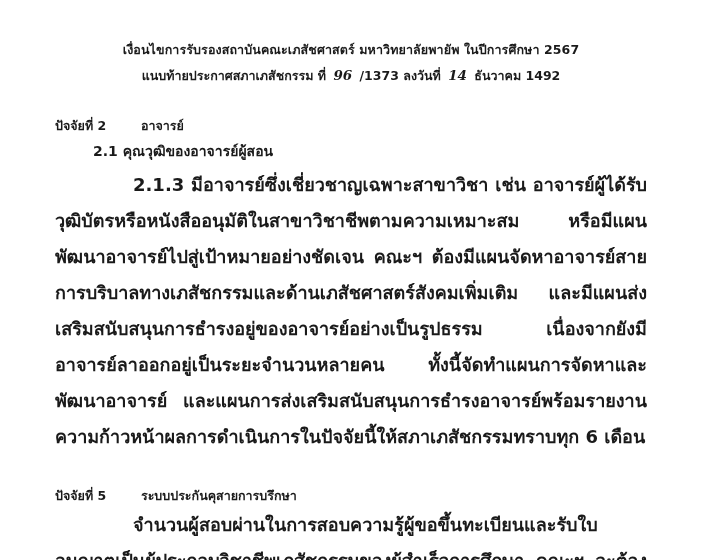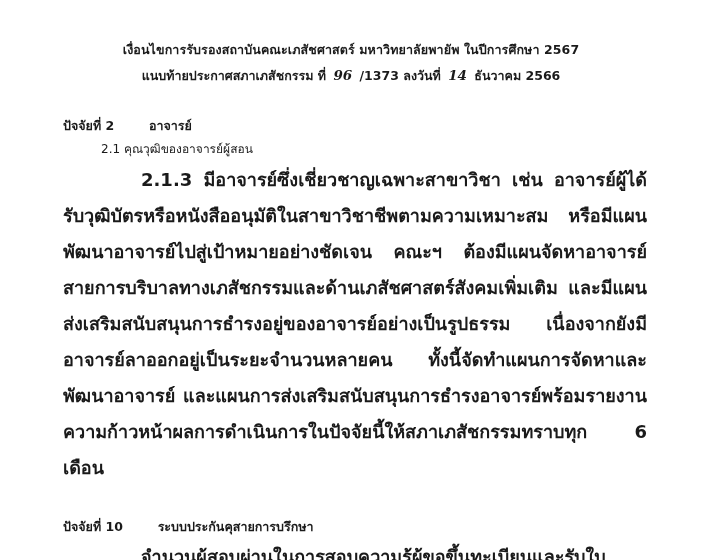--- a/index.html
+++ b/index.html
@@ -40,34 +40,33 @@
   }
   .handwritten {
     font-family: "DejaVu Serif", serif;
     font-style: italic;
     font-weight: 700;
     font-size: 13.5px;
     padding: 0 3px;
   }
   .section {
     margin-top: 26px;
-    margin-left: 8px;
   }
   .section-title {
     font-size: 12.5px;
     font-weight: 700;
     line-height: 1.8;
   }
   .section-title .sp {
     display: inline-block;
     width: 26px;
   }
   .sub-head {
-    font-size: 12px;
-    font-weight: 400;
+    font-size: 14px;
+    font-weight: 700;
     line-height: 2.1;
     padding-left: 38px;
   }
   .para {
     font-size: 18px;
     font-weight: 700;
     line-height: 2.0;
     text-align: justify;
     text-justify: inter-word;
     margin: 0;
@@ -89,37 +88,37 @@
 
 <div class="page">
 
   <div class="header-block">
     <div class="header-line">เงื่อนไขการรับรองสถาบันคณะเภสัชศาสตร์ มหาวิทยาลัยพายัพ ในปีการศึกษา 2567</div>
     <div class="header-line-2">
       <span>แนบท้ายประกาศสภาเภสัชกรรม ที่</span>
       <span class="handwritten">96</span>
       <span>/1373 ลงวันที่</span>
       <span class="handwritten">14</span>
-      <span>ธันวาคม 2566</span>
+      <span>ธันวาคม 1492</span>
     </div>
   </div>
 
   <div class="section">
     <div class="section-title">
       <span>ปัจจัยที่ 2</span>
       <span class="sp"></span>
       <span>อาจารย์</span>
     </div>
     <div class="sub-head">2.1 คุณวุฒิของอาจารย์ผู้สอน</div>
     <p class="para indent-deep">2.1.3 มีอาจารย์ซึ่งเชี่ยวชาญเฉพาะสาขาวิชา เช่น อาจารย์ผู้ได้รับวุฒิบัตรหรือหนังสืออนุมัติในสาขาวิชาชีพตามความเหมาะสม หรือมีแผนพัฒนาอาจารย์ไปสู่เป้าหมายอย่างชัดเจน คณะฯ ต้องมีแผนจัดหาอาจารย์สายการบริบาลทางเภสัชกรรมและด้านเภสัชศาสตร์สังคมเพิ่มเติม และมีแผนส่งเสริมสนับสนุนการธำรงอยู่ของอาจารย์อย่างเป็นรูปธรรม เนื่องจากยังมีอาจารย์ลาออกอยู่เป็นระยะจำนวนหลายคน ทั้งนี้จัดทำแผนการจัดหาและพัฒนาอาจารย์ และแผนการส่งเสริมสนับสนุนการธำรงอาจารย์พร้อมรายงานความก้าวหน้าผลการดำเนินการในปัจจัยนี้ให้สภาเภสัชกรรมทราบทุก 6 เดือน</p>
   </div>
 
   <div class="section block-10">
     <div class="section-title">
-      <span>ปัจจัยที่ 10</span>
+      <span>ปัจจัยที่ 5</span>
       <span class="sp"></span>
       <span>ระบบประกันคุสายการบรึกษา</span>
     </div>
     <p class="para indent-deep">จำนวนผู้สอบผ่านในการสอบความรู้ผู้ขอขึ้นทะเบียนและรับใบอนุญาตเป็นผู้ประกอบวิชาชีพเภสัชกรรมของผู้สำเร็จการศึกษา คณะฯ จะต้องพัฒนาคุณภาพการผลิตบัณฑิตเพื่อให้จำนวนผู้สอบผ่านไม่ต่ำกว่าร้อยละ 50 ให้ได้ภายใน 6 ปี หากไม่สามารถทำได้ สภาเภสัชกรรมอาจเพิกถอนการเห็นชอบหลักสูตรและการ</p>
     <div class="last-line">รับรองปริญญา</div>
   </div>
 
 </div>
 
 </body></html>

